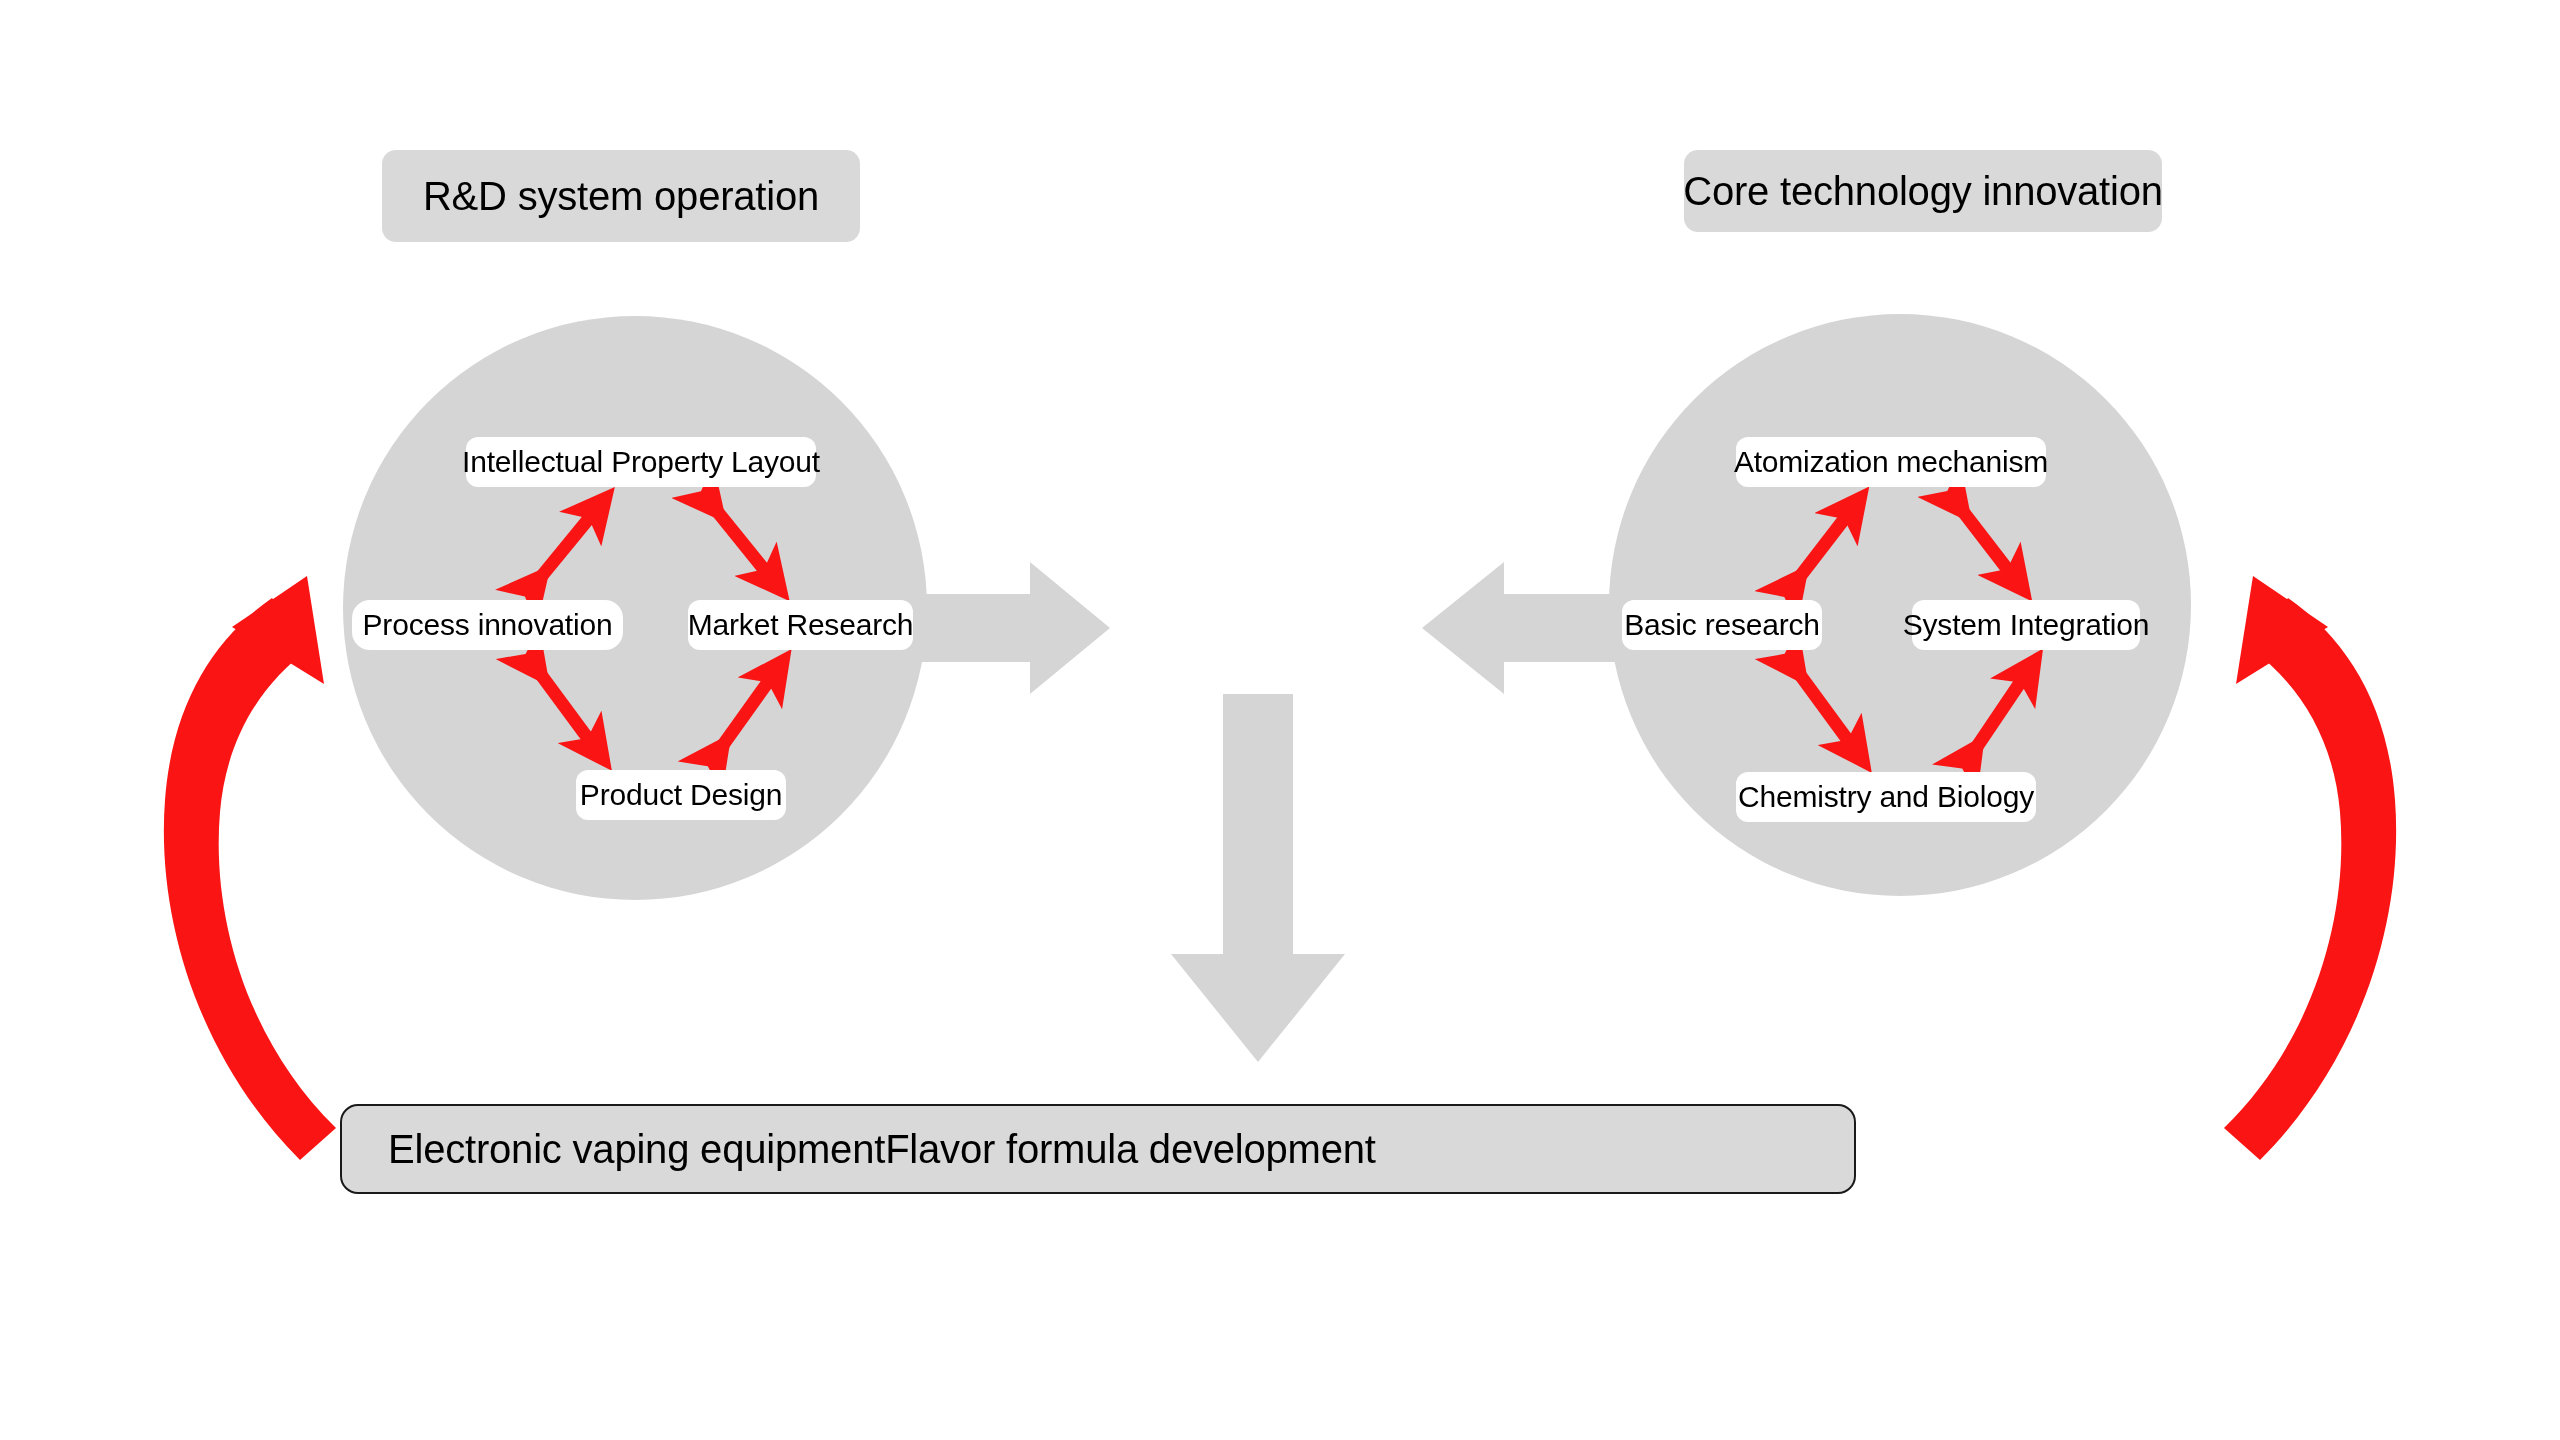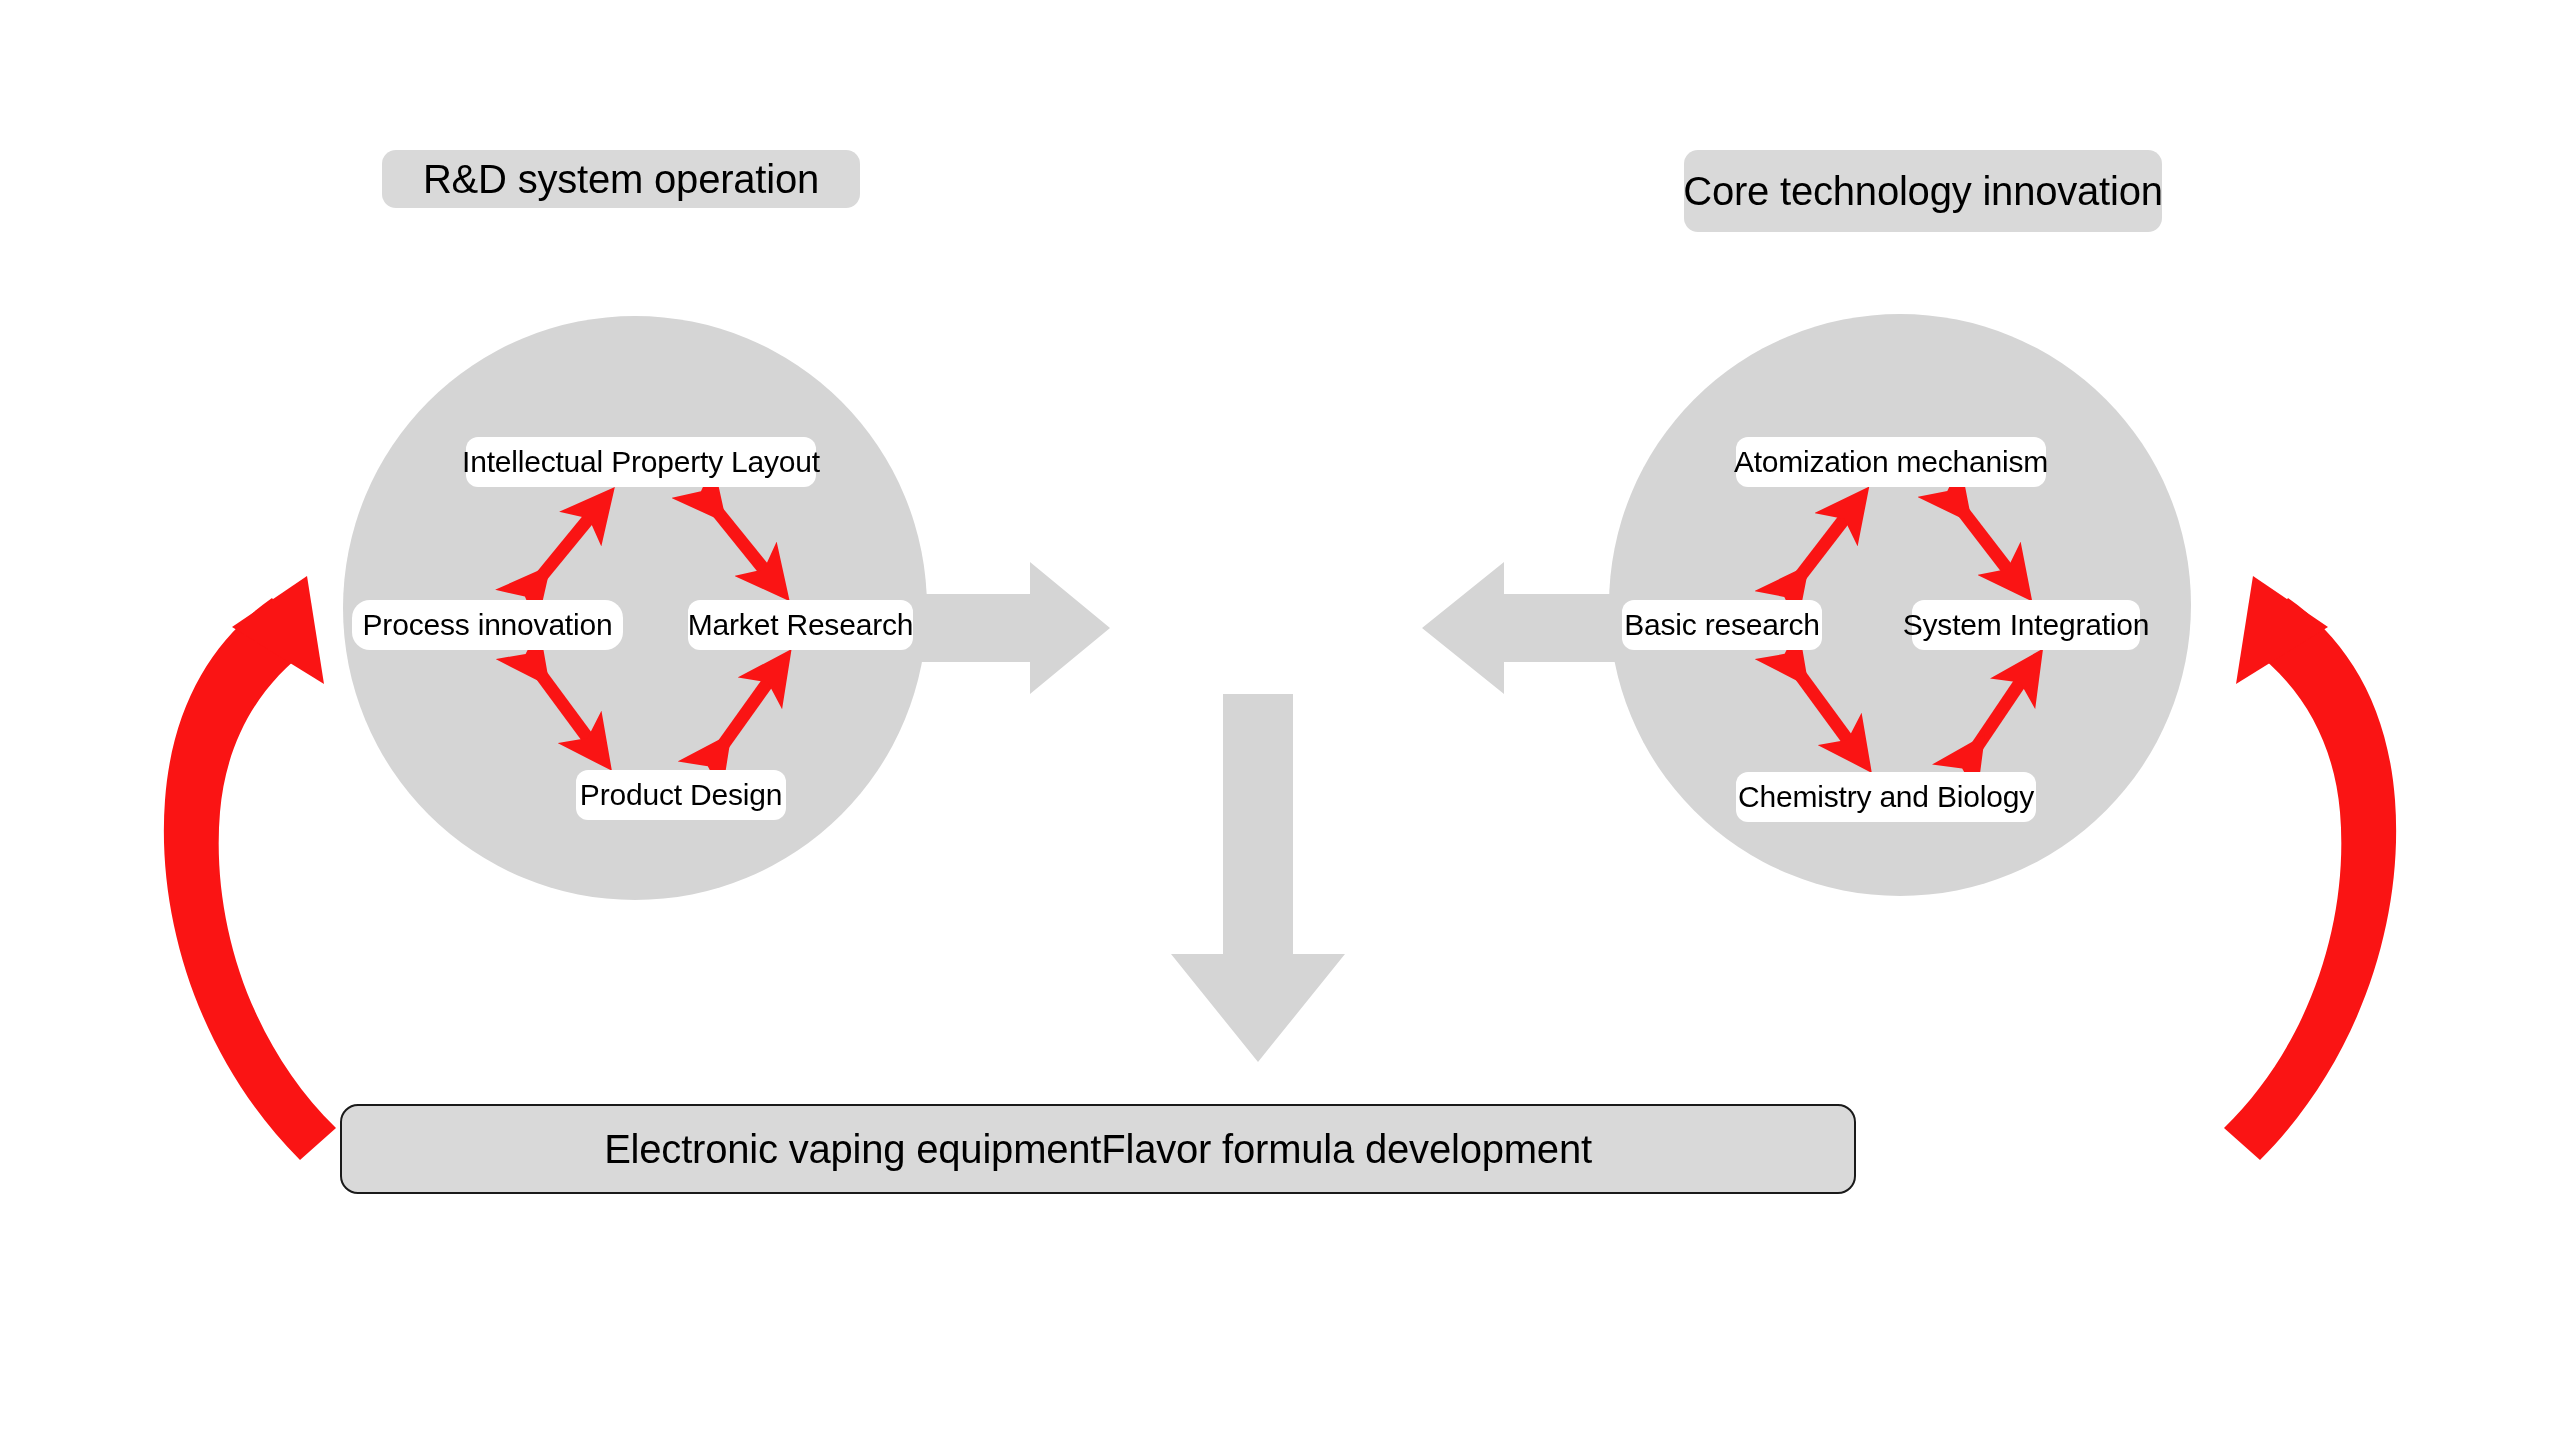--- a/index.html
+++ b/index.html
@@ -32,21 +32,21 @@
     display: flex;
     align-items: center;
     justify-content: center;
     color: #000000;
     font-size: 40px;
     letter-spacing: -0.2px;
     white-space: nowrap;
     box-sizing: border-box;
     padding: 0 26px;
   }
-  #header-left  { left: 382px;  top: 150px; width: 478px; height: 58px; }
+  #header-left  { left: 382px;  top: 150px; width: 478px; height: 92px; }
   #header-right { left: 1684px; top: 150px; width: 478px; height: 82px; }
 
   
   .node-chip {
     position: absolute;
     background: #ffffff;
     border-radius: 12px;
     display: flex;
     align-items: center;
     justify-content: center;
@@ -83,21 +83,21 @@
     left: 340px;
     top: 1104px;
     width: 1516px;
     height: 90px;
     background: #d9d9d9;
     border: 2px solid #1a1a1a;
     border-radius: 18px;
     box-sizing: border-box;
     display: flex;
     align-items: center;
-    justify-content: center;
+    justify-content: flex-start;
     padding: 0 46px;
   }
   .bottom-label {
     color: #000000;
     font-size: 40px;
     letter-spacing: -0.2px;
     white-space: nowrap;
   }
 </style>
 </head>

